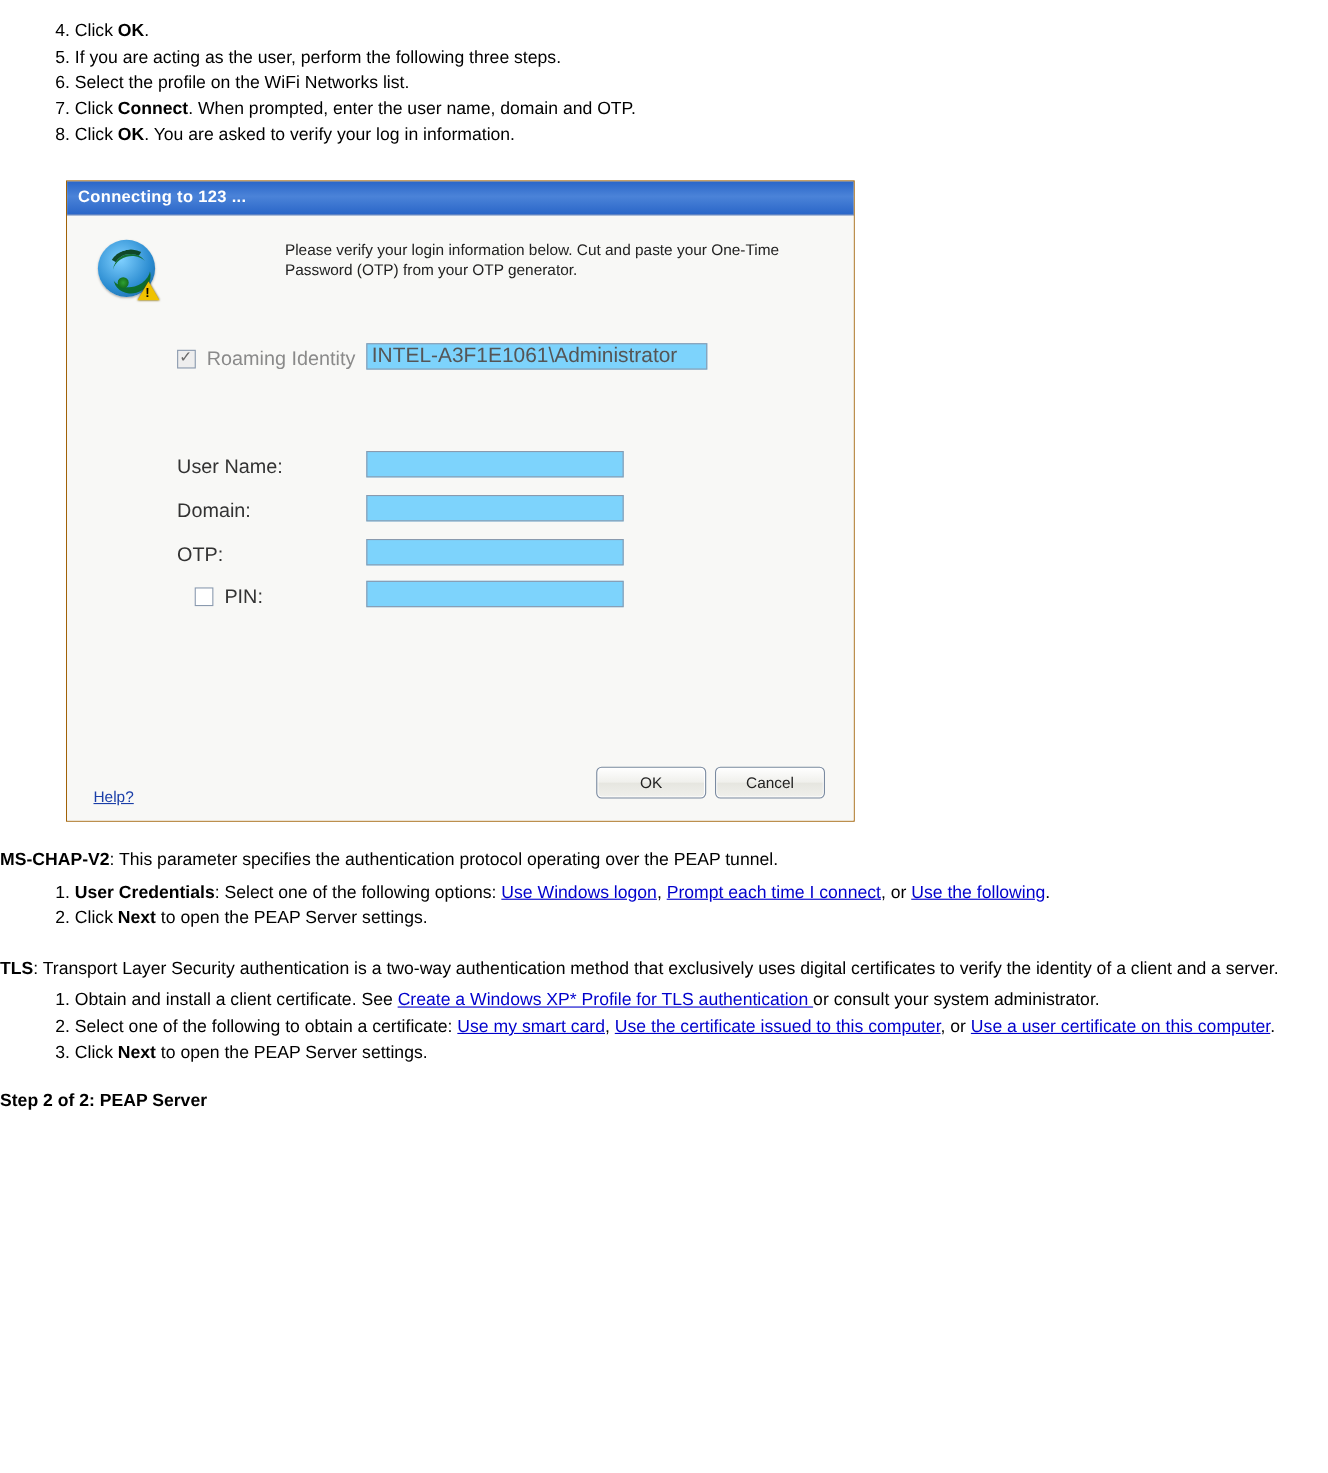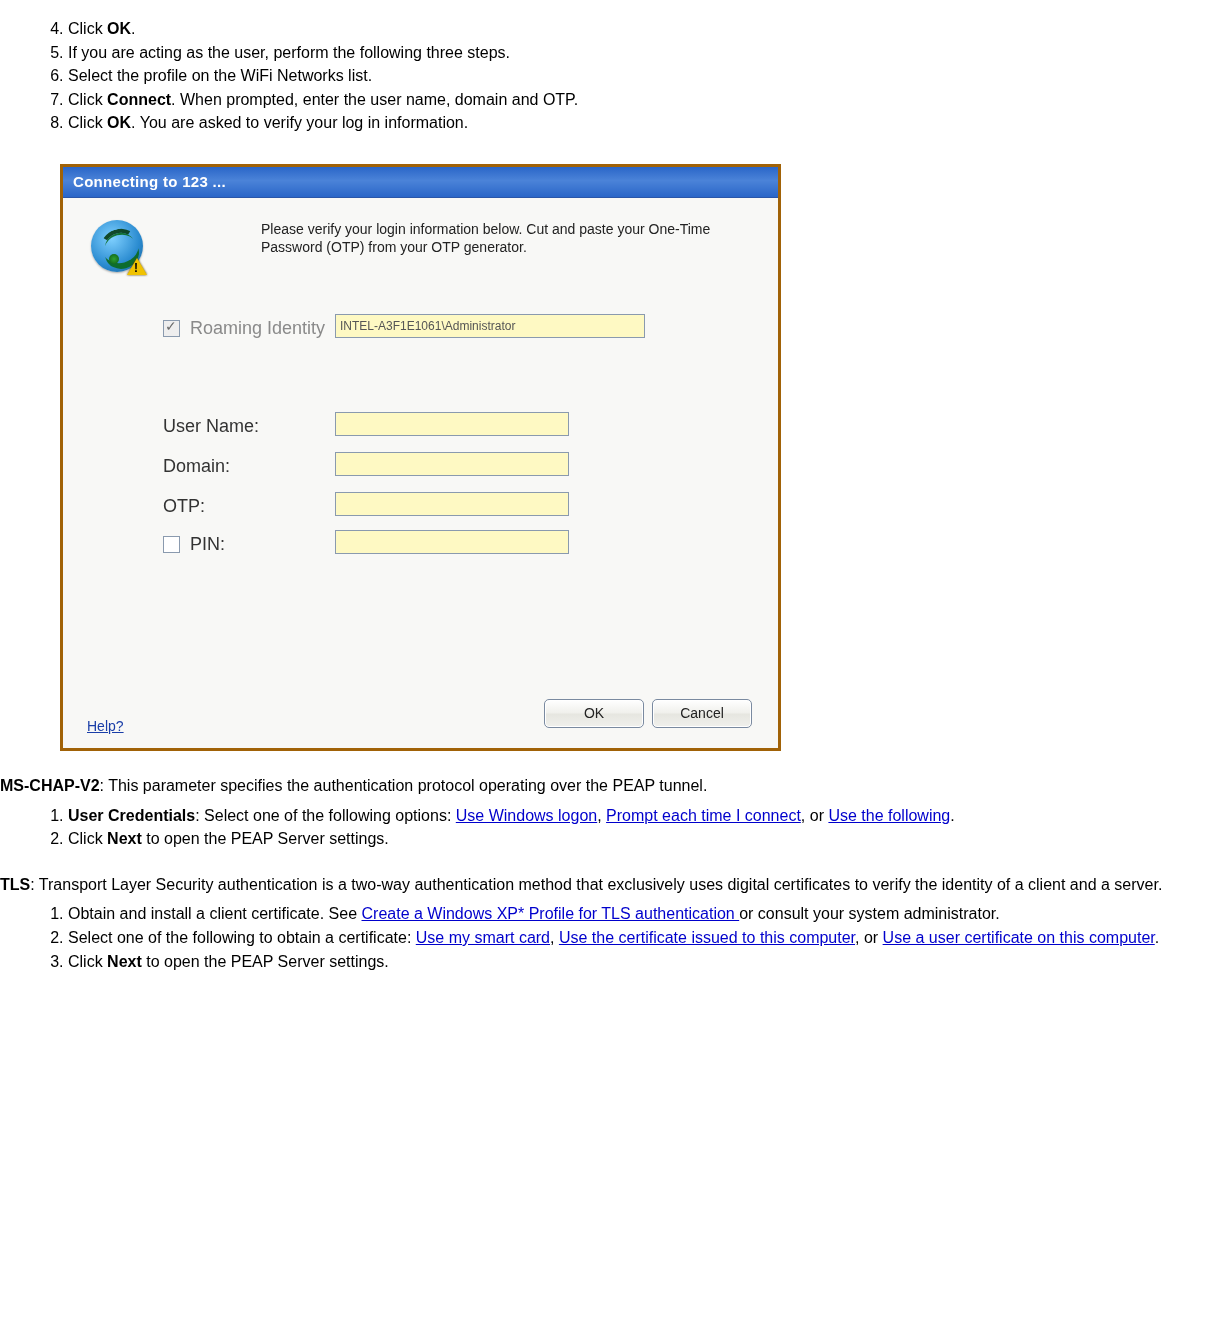--- a/index.html
+++ b/index.html
@@ -16,21 +16,21 @@
   ol.main-list li { margin: 2px 0; line-height: 1.35; }
   .bold { font-weight: bold; }
   a.doc-link { color: #0000cc; text-decoration: underline; }
   p.para { margin: 24px 0 8px 0; line-height: 1.35; }
   p.step-heading { margin: 24px 0 0 0; font-weight: bold; }
 
   
   .dialog-wrap { margin: 30px 0 18px 60px; }
   .dialog {
     width: 715px;
-    border: 3px solid #a16207;
+    border: 1px solid #a16207;
     box-shadow: 0 0 0 1px #fff inset;
     font-family: Tahoma, Arial, sans-serif;
     background: #f8f8f6;
   }
   .titlebar {
     height: 30px;
     background: linear-gradient(to bottom, #2a66c8 0%, #4b83d8 45%, #2a66c8 100%);
     color: #fff;
     font-size: 15px;
     font-weight: bold;
@@ -88,22 +88,22 @@
     font-size: 14px;
     color: #222;
     line-height: 1.3;
   }
   .field-row { position: absolute; display: flex; align-items: center; }
   .field-label { font-size: 18px; color: #333; }
   .field-label.disabled { color: #8a8a8a; }
   .text-input {
     height: 22px;
     border: 1px solid #8a9aae;
-    background: #fef9c3;
-    font-size: 12px;
+    background: #7dd3fc;
+    font-size: 19px;
     padding: 0 4px;
   }
   .text-input.readonly { color: #555; }
   .win-checkbox {
     width: 15px; height: 15px;
     border: 1px solid #8a9aae;
     background: #fff;
     display: inline-block;
     position: relative;
   }
@@ -171,21 +171,21 @@
         <div class="field-row" style="left:100px; top:258px;">
           <span class="field-label">Domain:</span>
         </div>
         <input class="text-input" style="position: absolute; left: 272px; top: 254px; width: 224px;">
 
         <div class="field-row" style="left:100px; top:298px;justify-content:center;">
           <span class="field-label">OTP:</span>
         </div>
         <input class="text-input" style="position: absolute; left: 272px; top: 294px; width: 224px;">
 
-        <div class="field-row" style="left:100px; top:336px;text-align:right;">
+        <div class="field-row" style="left:116px; top:336px;text-align:right;">
           <span class="win-checkbox"></span>
           <span class="field-label" style="margin-left:10px;">PIN:</span>
         </div>
         <input class="text-input" style="position: absolute; left: 272px; top: 332px; width: 224px;">
 
         <span class="help-link">Help?</span>
         <div class="btn-row">
           <button class="win-btn">OK</button>
           <button class="win-btn">Cancel</button>
         </div>
@@ -213,14 +213,15 @@
       <span>Obtain and install a client certificate. See </span><a class="doc-link">Create a Windows XP* Profile for TLS authentication </a><span>or consult your system administrator.</span>
     </li>
     <li>
       <span>Select one of the following to obtain a certificate: </span><a class="doc-link">Use my smart card</a><span>, </span><a class="doc-link">Use the certificate issued to this computer</a><span>, or </span><a class="doc-link">Use a user certificate on this computer</a><span>.</span>
     </li>
     <li>
       <span>Click </span><span class="bold">Next</span><span> to open the PEAP Server settings.</span>
     </li>
   </ol>
 
+  <p class="step-heading">Step 2 of 2: PEAP Server</p>
 
 </div>
 
 </body></html>

